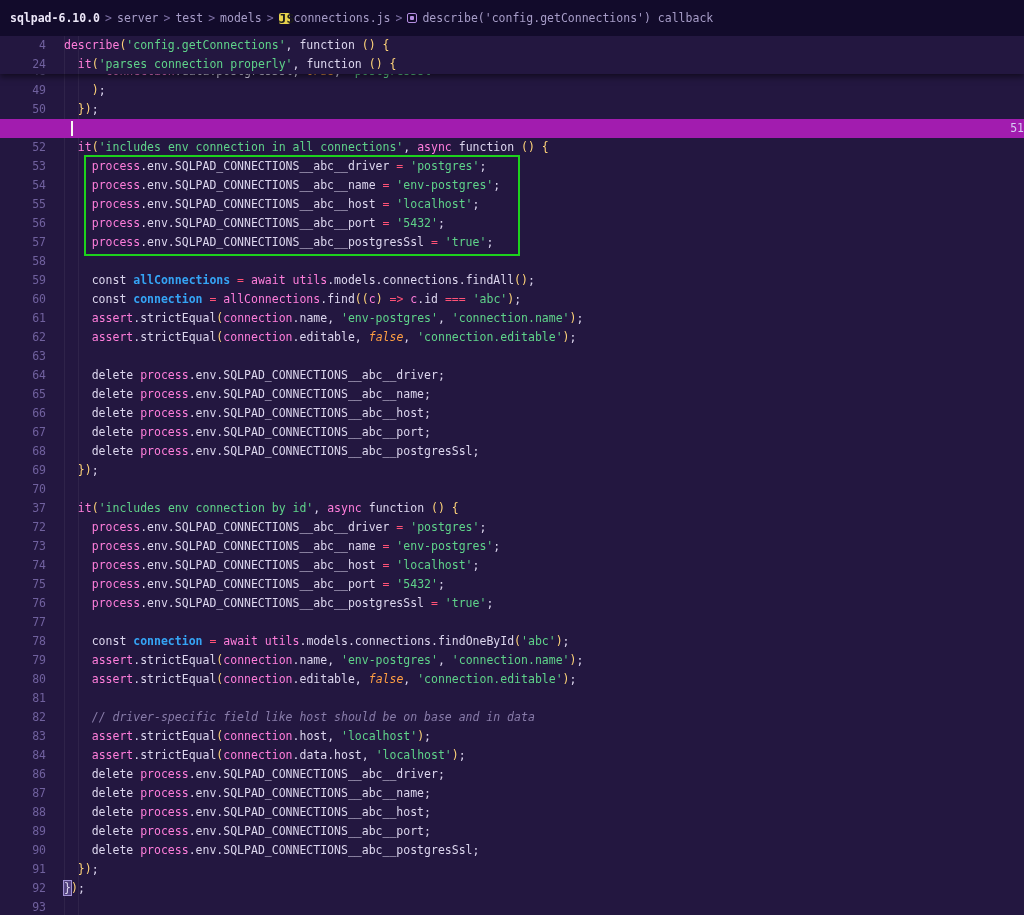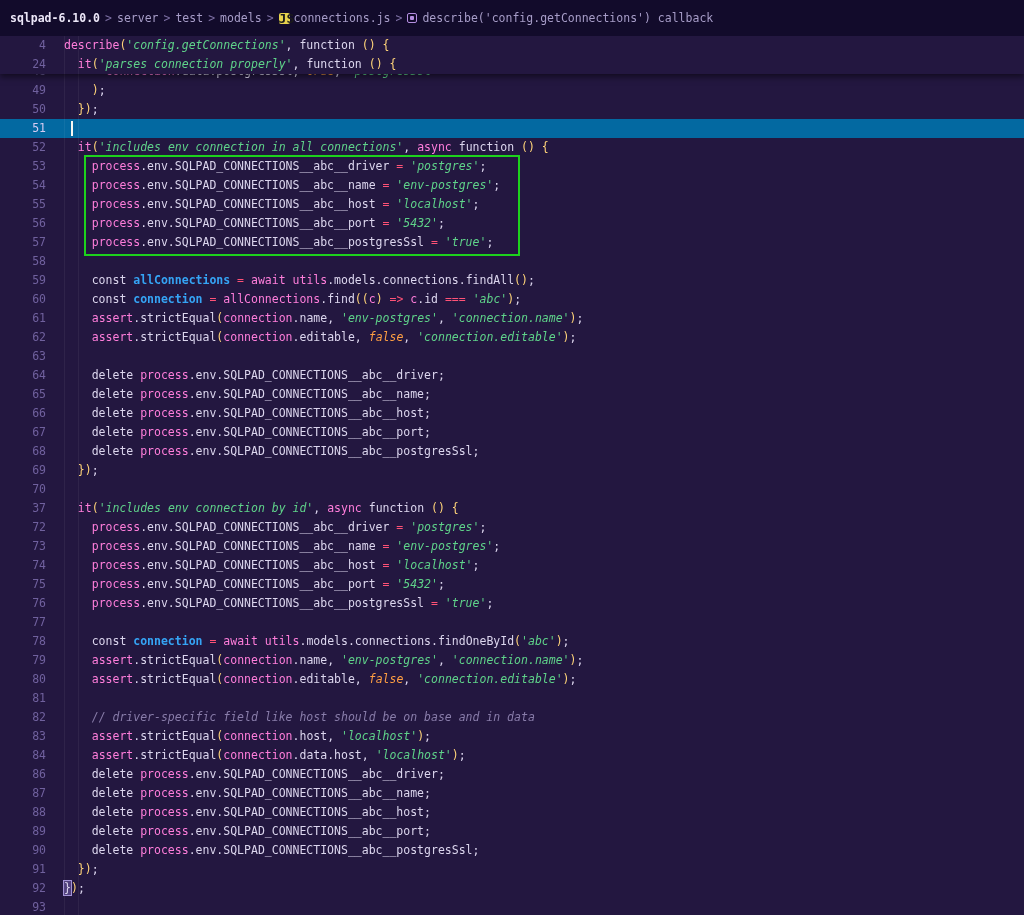--- a/index.html
+++ b/index.html
@@ -36,36 +36,36 @@
   .num{flex:0 0 46px;text-align:right;color:#70619e;user-select:none;}
   .code{
     padding-left:18px;position:relative;flex:1;
     background-image:
       linear-gradient(rgba(255,255,255,.055),rgba(255,255,255,.055)),
       linear-gradient(rgba(255,255,255,.055),rgba(255,255,255,.055));
     background-size:1px 100%,1px 100%;
     background-position:18px 0,32px 0;
     background-repeat:no-repeat;
   }
-  .row.current{background:#0369a1;}
+  .row.current{background:#a21caf;flex-direction:column;}
   .row.current .num{color:#d6cbf2;}
   .sticky{position:relative;z-index:3;background:#231740;box-shadow:0 3px 6px rgba(0,0,0,.5);}
   .sliver{height:7px;overflow:hidden;position:relative;}
   .sliver .row{margin-top:-12px;}
   .body{position:relative;}
   .green-box{
     position:absolute;left:84px;width:432px;
     border:2px solid #1dd21d;pointer-events:none;z-index:2;
   }
   .caret{position:absolute;left:71px;top:2px;width:2px;height:15px;background:#f8f8f2;z-index:4;}
   
   .tk-t {color:#dcd6ee;}
   .tk-fn{color:#ff7edb;}
   .tk-v {color:#ff7edb;}
-  .tk-s {color:#5fd38a;font-style:italic;}
+  .tk-s {color:#5fd38a;}
   .tk-o {color:#ff9f43;font-style:italic;}
   .tk-op{color:#ff5277;}
   .tk-br{color:#ffd479;}
   .tk-c {color:#897daa;font-style:italic;}
   .tk-b {color:#35a4f5;font-weight:bold;}
   .tk-bm{color:#dcd6ee;background:rgba(135,115,200,.45);outline:1px solid #a393d6;}
 </style>
 </head>
 <body>
 

